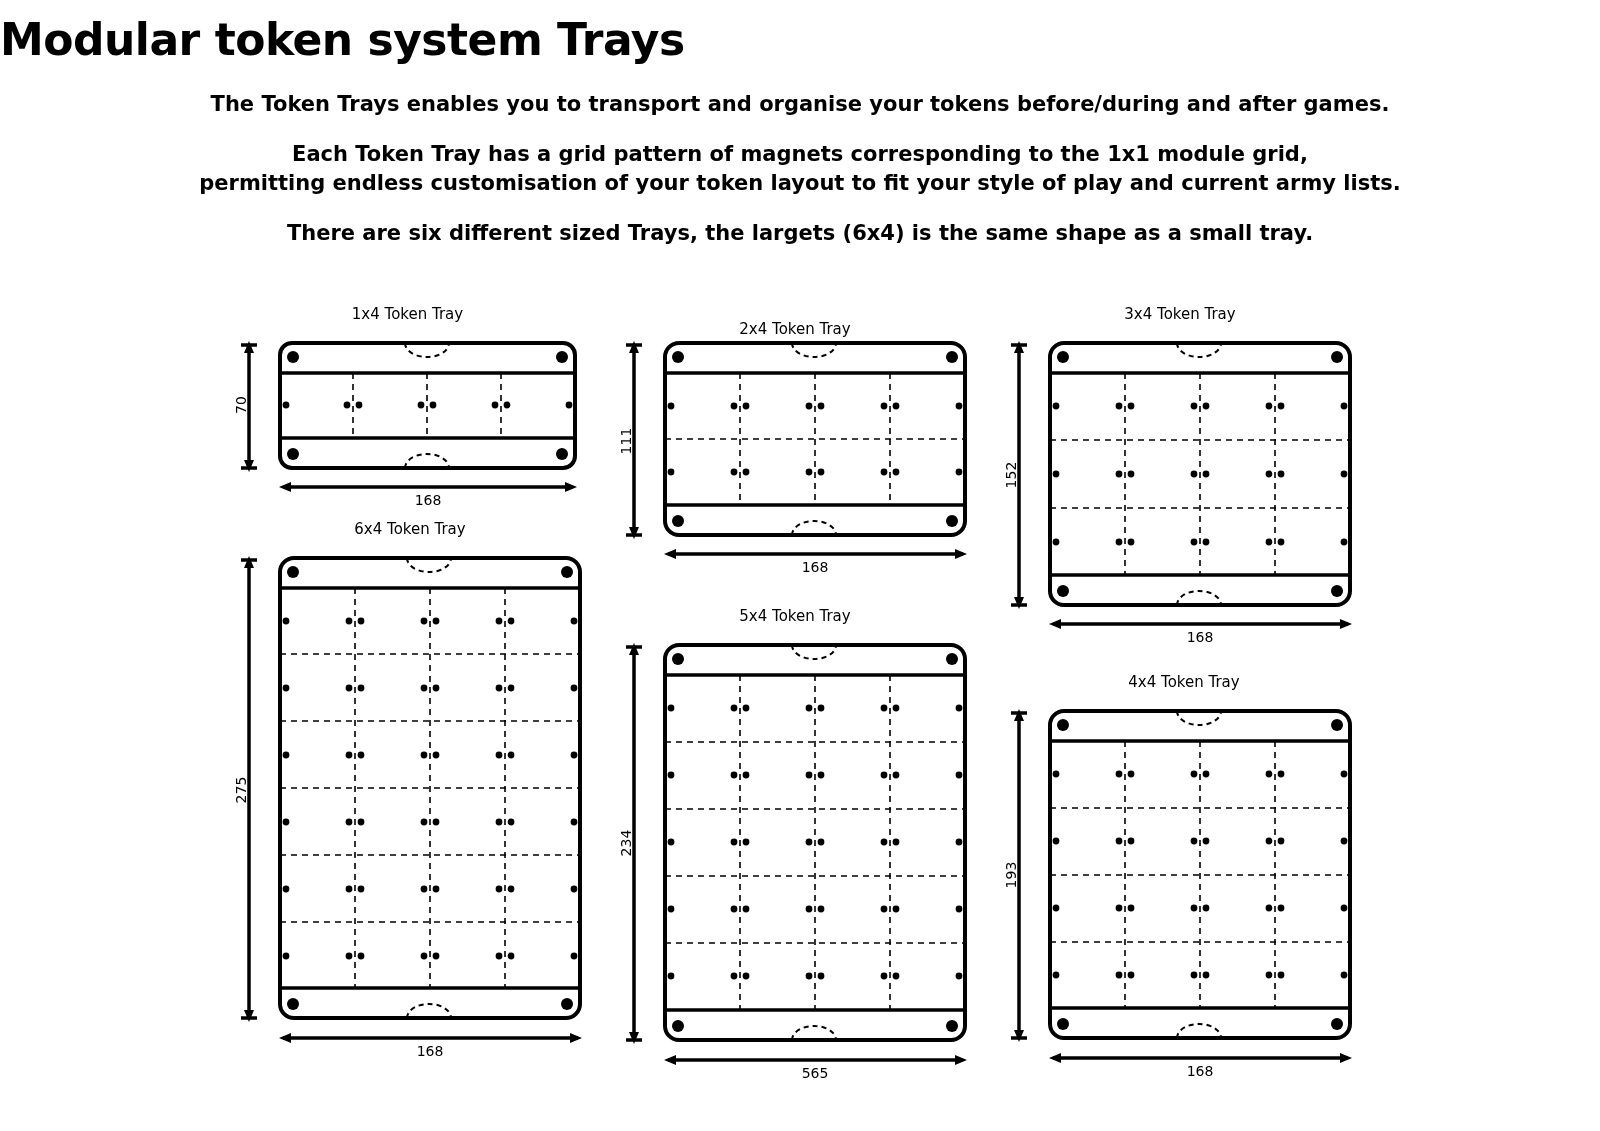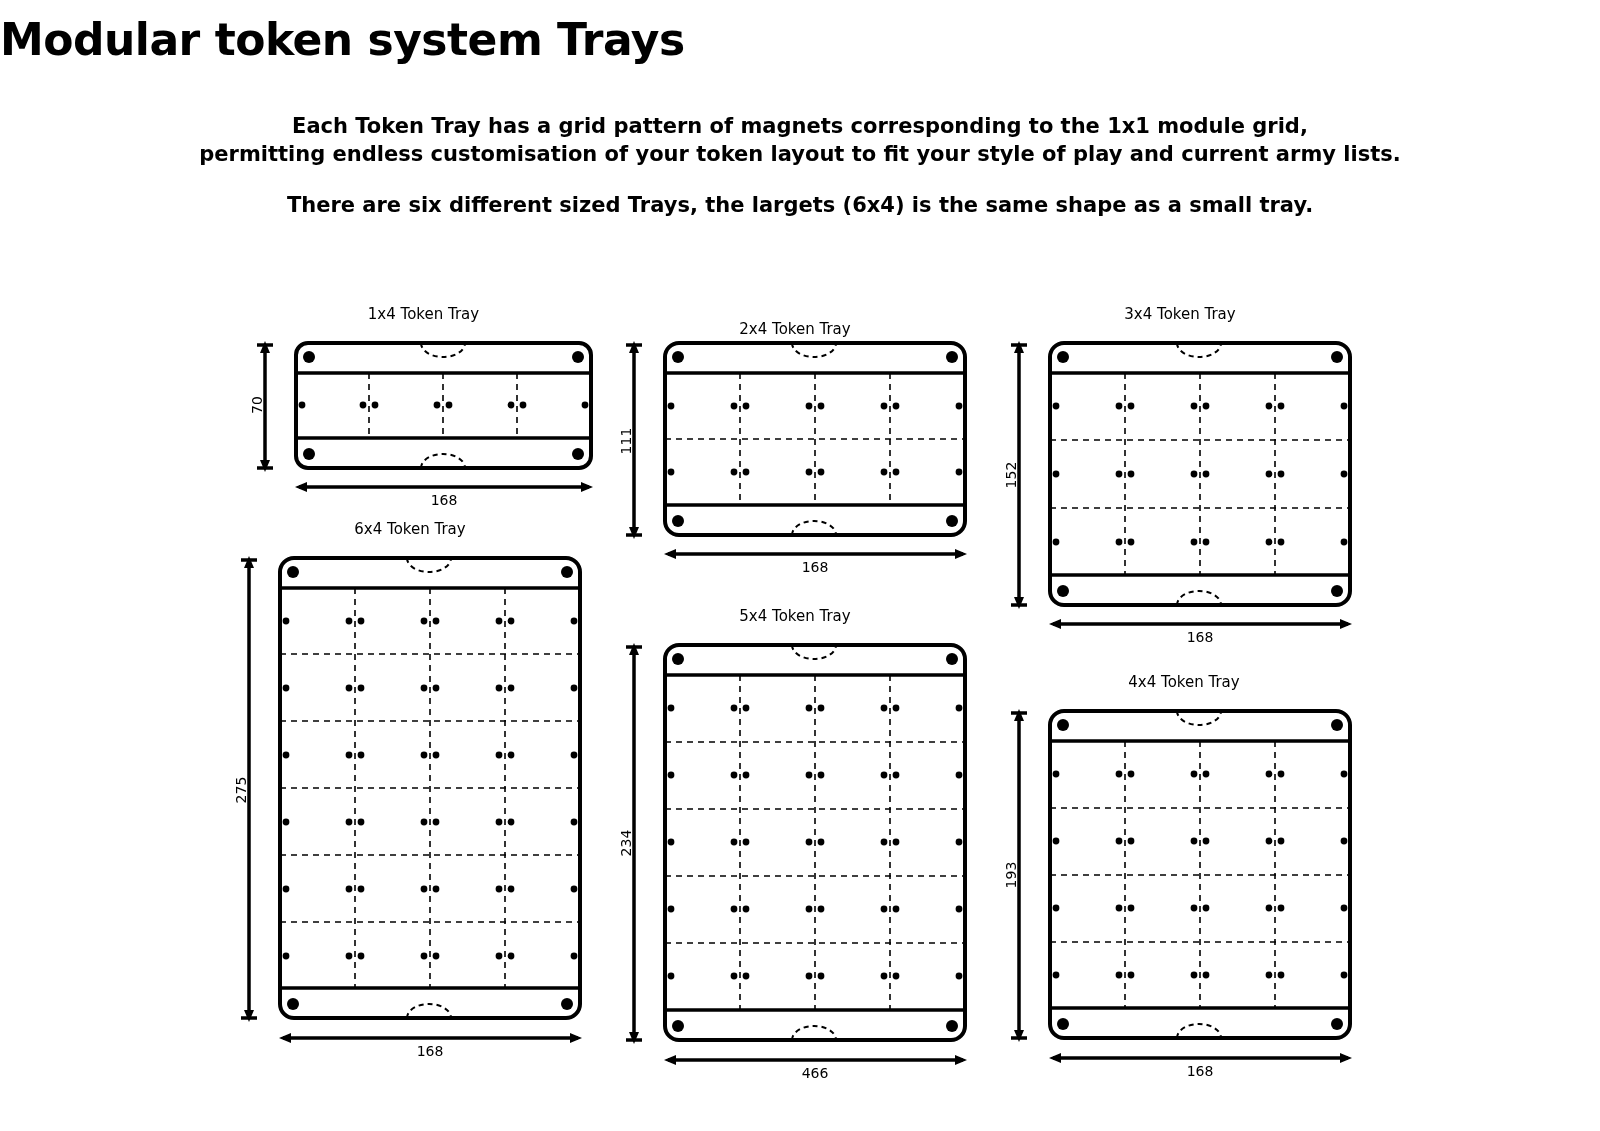--- a/index.html
+++ b/index.html
@@ -47,28 +47,29 @@
   .dimtext{
     position:absolute;font-size:14px;font-weight:500;text-align:center;white-space:nowrap;
   }
 </style>
 </head>
 <body>
 
 <div class="title">Modular token system Trays</div>
 
 <div class="intro">
+  <p>The Token Trays enables you to transport and organise your tokens before/during and after games.</p>
   <div class="gap"></div>
   <p>Each Token Tray has a grid pattern of magnets corresponding to the 1x1 module grid,</p>
   <p>permitting endless customisation of your token layout to fit your style of play and current army lists.</p>
   <div class="gap"></div>
   <p>There are six different sized Trays, the largets (6x4) is the same shape as a small tray.</p>
 </div>
 
-<div class="diagram" style="left:235px;top:305px;width:345px;height:200px;margin-left:16px;">
+<div class="diagram" style="left:235px;top:305px;width:345px;height:200px;">
   <div class="cap" style="left:0;top:0;width:345px;">1x4 Token Tray</div>
   <svg width="345" height="200" viewBox="0 0 345 200">
     <rect class="tray-outline" x="45" y="38" width="295" height="125" rx="12" ry="12"></rect>
     <line class="rail" x1="45" y1="68" x2="340" y2="68"></line>
     <line class="rail" x1="45" y1="133" x2="340" y2="133"></line>
     <circle class="screw" cx="58" cy="52" r="6"></circle>
     <circle class="screw" cx="327" cy="52" r="6"></circle>
     <circle class="screw" cx="58" cy="149" r="6"></circle>
     <circle class="screw" cx="327" cy="149" r="6"></circle>
     <path class="notch" d="M170 38 a22 14 0 0 0 44 0"></path>
@@ -357,21 +358,21 @@
     <line class="dimline" x1="14" y1="40" x2="14" y2="433"></line>
     <polygon points="14,36 9,48 19,48" fill="#000"></polygon>
     <polygon points="14,437 9,425 19,425" fill="#000"></polygon>
     <line class="dimline" x1="6" y1="40" x2="22" y2="40"></line>
     <line class="dimline" x1="6" y1="433" x2="22" y2="433"></line>
     <line class="dimline" x1="48" y1="453" x2="343" y2="453"></line>
     <polygon points="44,453 56,448 56,458" fill="#000"></polygon>
     <polygon points="347,453 335,448 335,458" fill="#000"></polygon>
   </svg>
   <div class="dimtext" style="left:-16px;top:228px;width:44px;transform:rotate(-90deg);">234</div>
-  <div class="dimtext" style="left:165px;top:458px;width:60px;">466</div>
+  <div class="dimtext" style="left:165px;top:458px;width:60px;">565</div>
 </div>
 
 <div class="diagram" style="left:1005px;top:673px;width:350px;height:430px;">
   <div class="cap" style="left:4px;top:0;width:350px;">4x4 Token Tray</div>
   <svg width="350" height="430" viewBox="0 0 350 430">
     <rect class="tray-outline" x="45" y="38" width="300" height="327" rx="14" ry="14"></rect>
     <line class="rail" x1="45" y1="68" x2="345" y2="68"></line>
     <line class="rail" x1="45" y1="335" x2="345" y2="335"></line>
     <circle class="screw" cx="58" cy="52" r="6"></circle>
     <circle class="screw" cx="332" cy="52" r="6"></circle>

